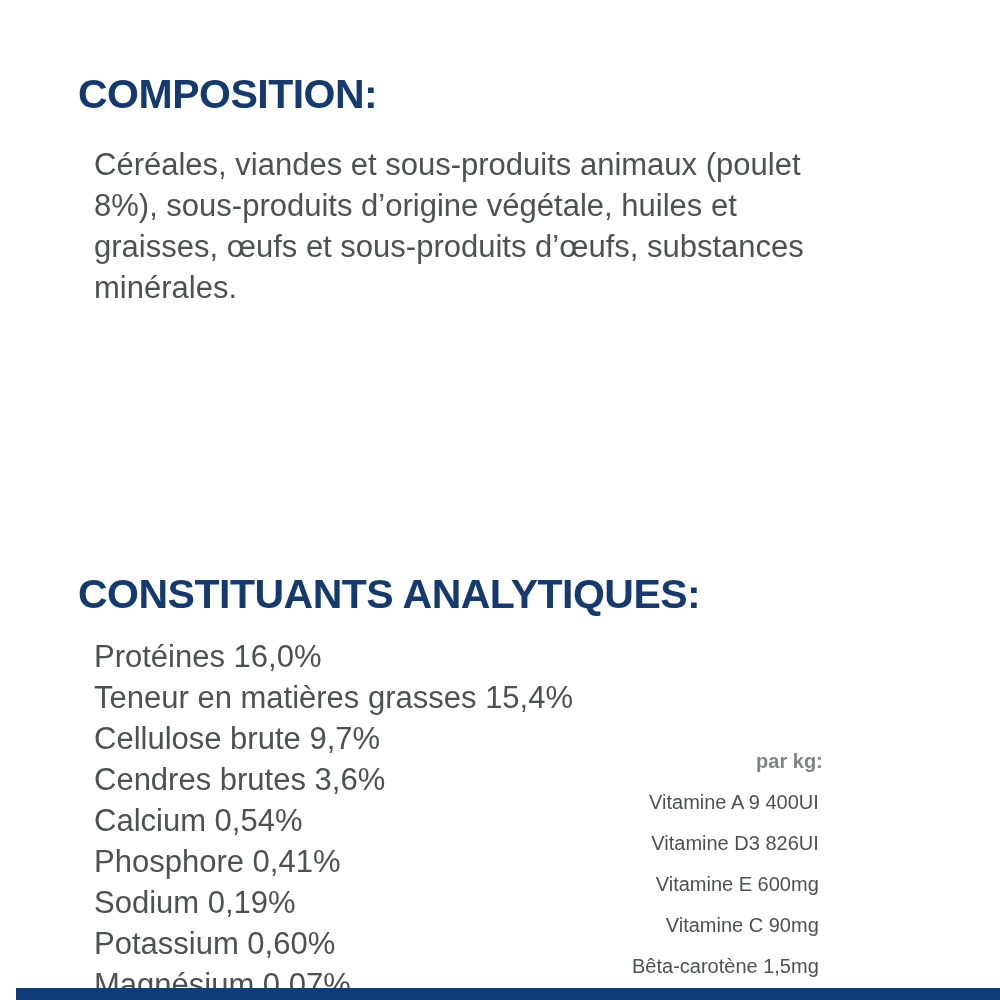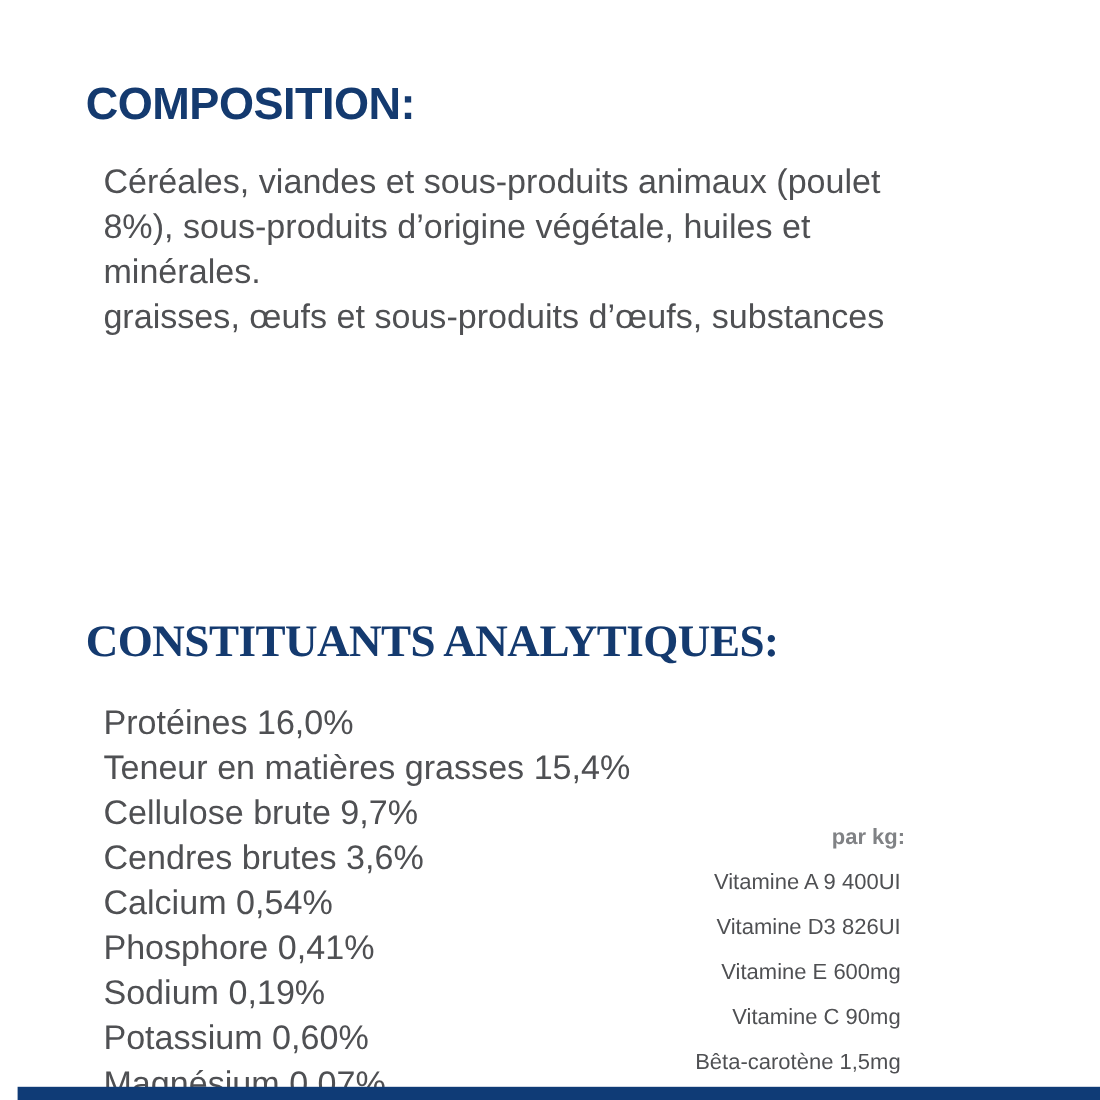--- a/index.html
+++ b/index.html
@@ -25,21 +25,21 @@
     position: absolute;
     left: 62px;
     color: var(--navy);
     font-weight: bold;
     font-size: 41px;
     letter-spacing: -0.5px;
     line-height: 1;
     white-space: nowrap;
   }
   .heading-composition { top: 58px; }
-  .heading-analytical  { top: 546px; font-family: Liberation Serif, serif; }
+  .heading-analytical  { top: 558px; }
   .text-block {
     position: absolute;
     left: 74px;
     color: var(--text-gray);
     font-size: 31px;
     line-height: 37px;
     white-space: nowrap;
   }
   .composition-text { top: 126px; }
   .constituents-list { top: 618px; }
@@ -70,23 +70,23 @@
 <div class="canvas">
 
   <div class="heading heading-composition">COMPOSITION:</div>
 
   <div class="text-block composition-text">
 
       <div>Céréales, viandes et sous-produits animaux (poulet</div>
 
       <div>8%), sous-produits d’origine végétale, huiles et</div>
 
+      <div>graisses, œufs et sous-produits d’œufs, substances</div>
+
       <div>minérales.</div>
-
-      <div>graisses, œufs et sous-produits d’œufs, substances</div>
     </div>
 
   <div class="heading heading-analytical">CONSTITUANTS ANALYTIQUES:</div>
 
   <div class="text-block constituents-list">
 
       <div>Protéines 16,0%</div>
 
       <div>Teneur en matières grasses 15,4%</div>
 

